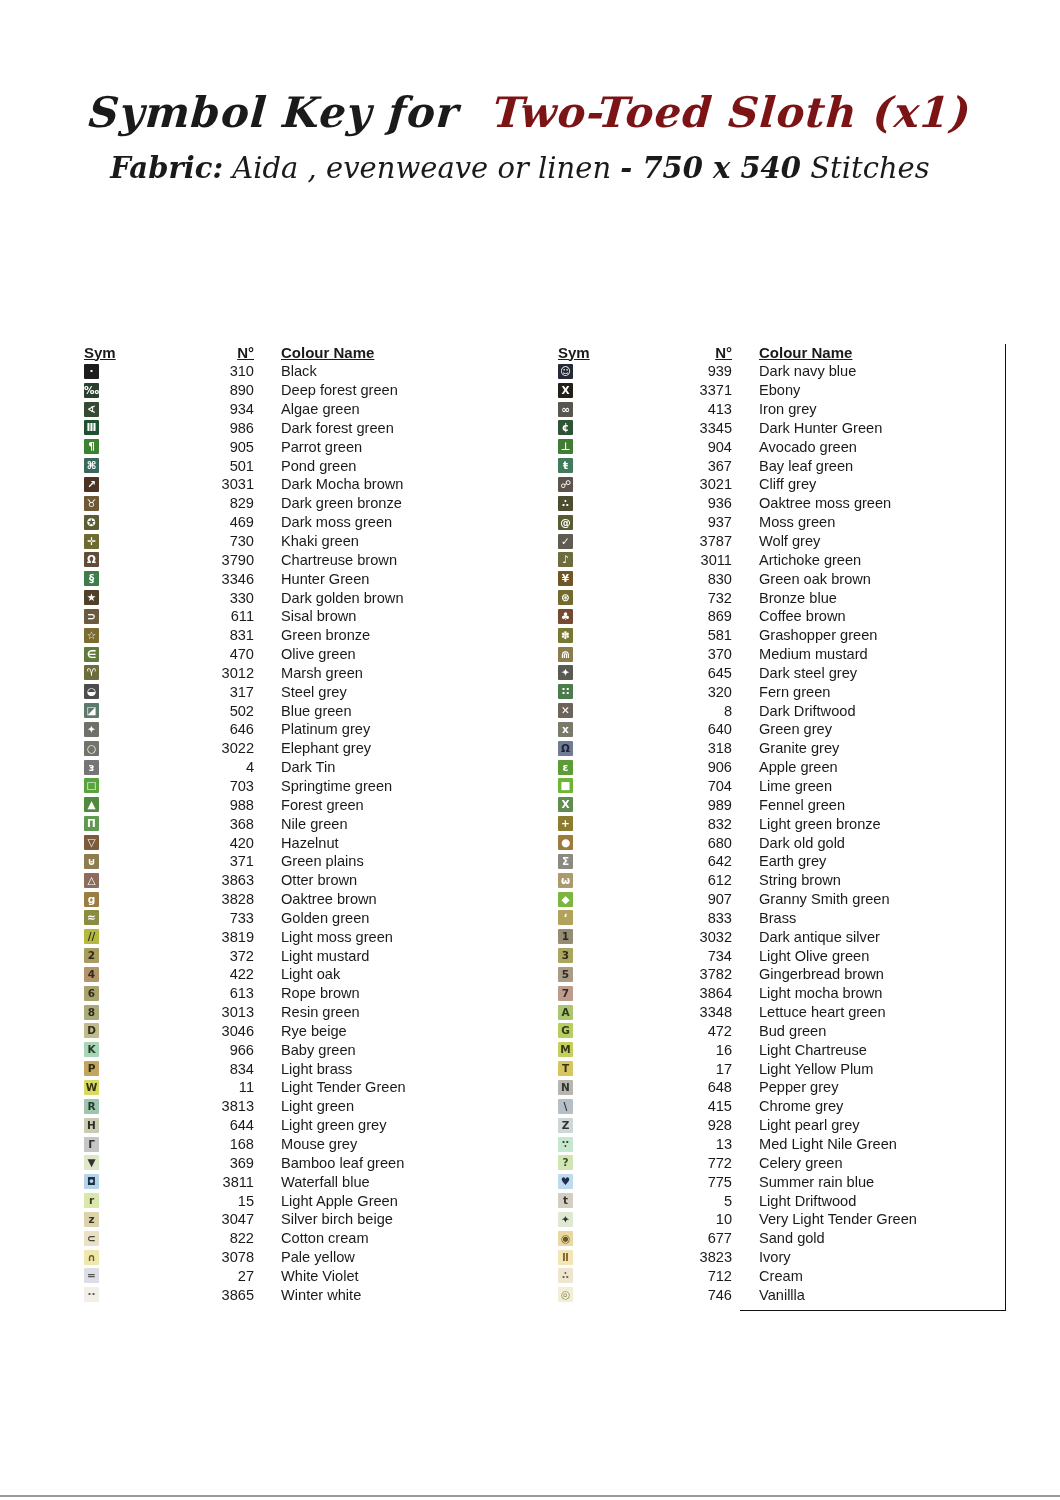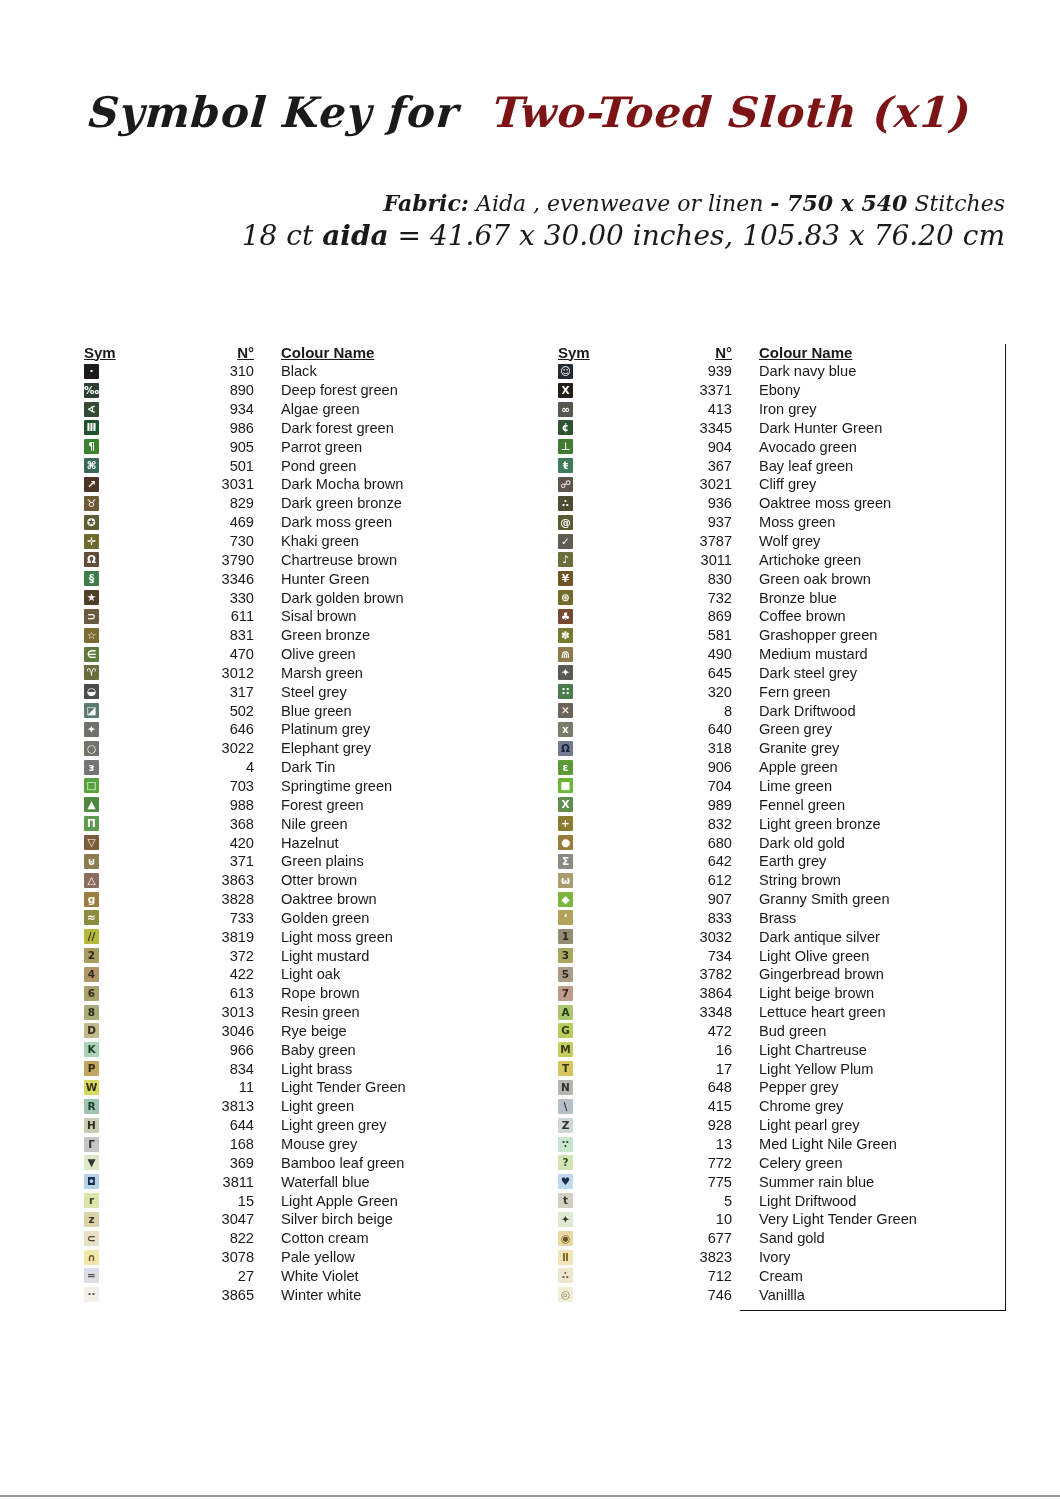--- a/index.html
+++ b/index.html
@@ -15,21 +15,21 @@
     white-space:nowrap;
   }
   .title .name{margin-left:18px;}
   
   .fabric{
     position:absolute;top:152px;left:35px;width:970px;
     font-family:"DejaVu Serif",serif;font-style:italic;font-size:28px;
     line-height:32px;
   }
   .fabric .fline{text-align:right;white-space:nowrap;}
-  .fabric .fline.left{text-align:right;font-size:22px;margin-top:35px;}
+  .fabric .fline.left{text-align:center;font-size:29px;}
   .fabric .b{font-weight:bold;}
   
   .keytable{position:absolute;top:342px;}
   #left-table{left:84px;width:440px;}
   #right-table{left:558px;width:447px;}
   .thead,.trow{
     display:grid;height:18.85px;align-items:center;
   }
   #left-table .thead,#left-table .trow{grid-template-columns:24px 146px 1fr;}
   #right-table .thead,#right-table .trow{grid-template-columns:24px 150px 1fr;}
@@ -53,21 +53,20 @@
 </head>
 <body>
 
 <div class="title">
   <span>Symbol Key for</span>
   <span class="name" id="title-name" style="color: rgb(124, 20, 22);">Two-Toed Sloth (x1)</span>
 </div>
 
 <div class="fabric" id="fabric-block">
     <div class="fline left"><span class="b">Fabric:</span><span>  Aida , evenweave or  linen </span><span class="b">- 750 x 540</span><span> Stitches</span></div>
-    <div class="fline"><span>18 ct </span><span class="b">aida</span><span>  = 41.67 x 30.00 inches, 105.83 x 76.20 cm</span></div>
   </div>
 
 <div class="keytable" id="left-table">
   <div class="thead">
     <span class="h-sym">Sym</span>
     <span class="h-num">N°</span>
     <span class="h-name">Colour Name</span>
   </div>
   <div id="left-rows">
       <div class="trow">
@@ -400,21 +399,21 @@
         <span class="num">869</span>
         <span class="cname">Coffee brown</span>
       </div>
       <div class="trow">
         <span class="swatch" style="background: rgb(120, 120, 48); color: rgb(255, 255, 255);">✽</span>
         <span class="num">581</span>
         <span class="cname">Grashopper green</span>
       </div>
       <div class="trow">
         <span class="swatch" style="background: rgb(140, 124, 76); color: rgb(255, 255, 255);">⋒</span>
-        <span class="num">490</span>
+        <span class="num">370</span>
         <span class="cname">Medium mustard</span>
       </div>
       <div class="trow">
         <span class="swatch" style="background: rgb(90, 90, 84); color: rgb(255, 255, 255);">✦</span>
         <span class="num">645</span>
         <span class="cname">Dark steel grey</span>
       </div>
       <div class="trow">
         <span class="swatch" style="background: rgb(76, 124, 76); color: rgb(255, 255, 255);">∷</span>
         <span class="num">320</span>
@@ -491,21 +490,21 @@
         <span class="cname">Light Olive green</span>
       </div>
       <div class="trow">
         <span class="swatch" style="background: rgb(170, 156, 134); color: rgb(51, 44, 34);">5</span>
         <span class="num">3782</span>
         <span class="cname">Gingerbread brown</span>
       </div>
       <div class="trow">
         <span class="swatch" style="background: rgb(190, 156, 140); color: rgb(58, 42, 34);">7</span>
         <span class="num">3864</span>
-        <span class="cname">Light beige brown</span>
+        <span class="cname">Light mocha brown</span>
       </div>
       <div class="trow">
         <span class="swatch" style="background: rgb(170, 198, 112); color: rgb(44, 58, 22);">A</span>
         <span class="num">3348</span>
         <span class="cname">Lettuce heart green</span>
       </div>
       <div class="trow">
         <span class="swatch" style="background: rgb(182, 206, 96); color: rgb(51, 58, 20);">G</span>
         <span class="num">472</span>
         <span class="cname">Bud green</span>

